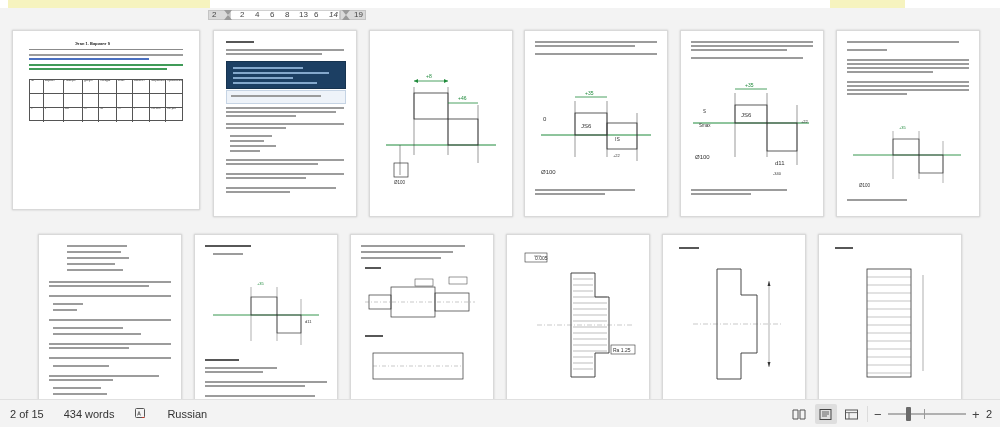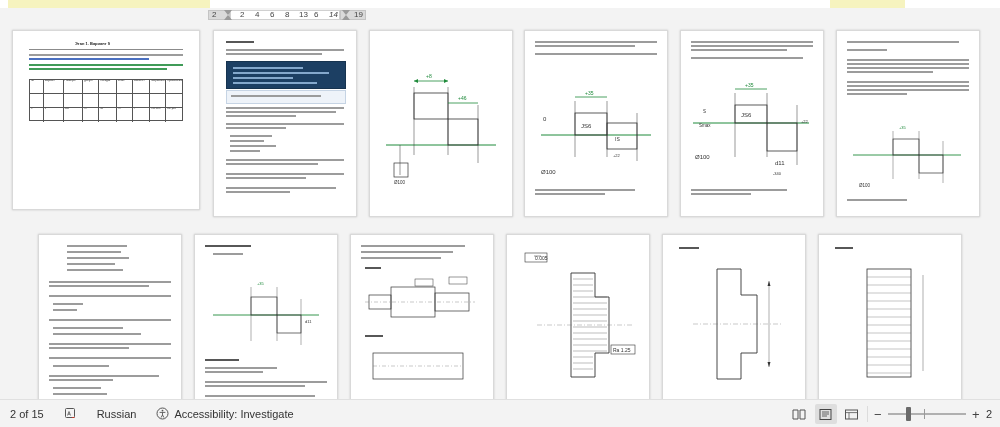--- a/index.html
+++ b/index.html
@@ -613,45 +613,38 @@
     </div>
 
   </div>
 
   <div class="statusbar">
 
     <div class="sb-item">
       <span>2 of 15</span>
     </div>
 
+    <div class="sb-item">
+      <span>434 words</span>
+    </div>
 
     <div class="sb-item">
       <span class="sb-icon">
         <svg width="13" height="13" viewBox="0 0 13 13">
           <rect x="1.5" y="1.5" width="9" height="9" rx="1" fill="none" stroke="#555" stroke-width="1"></rect>
           <path d="M3.5 8.5 L5 4.5 L6.5 8.5 M4 7.2 L6 7.2" stroke="#555" stroke-width="0.8" fill="none"></path>
           <path d="M8 10.5 L10.5 10.5" stroke="#c0392b" stroke-width="1"></path>
         </svg>
       </span>
     </div>
 
     <div class="sb-item">
       <span>Russian</span>
     </div>
 
-    <div class="sb-item">
-      <span class="sb-icon">
-        <svg width="13" height="13" viewBox="0 0 13 13">
-          <circle cx="6.5" cy="6.5" r="5.5" fill="none" stroke="#555" stroke-width="1"></circle>
-          <circle cx="6.5" cy="3.6" r="0.9" fill="#555"></circle>
-          <path d="M3.6 5.4 L9.4 5.4 M6.5 5.4 L6.5 8 M6.5 8 L5 10.6 M6.5 8 L8 10.6" stroke="#555" stroke-width="0.9" fill="none"></path>
-        </svg>
-      </span>
-      <span>Accessibility: Investigate</span>
-    </div>
 
     <div class="sb-right">
       <div class="view-btn">
         <svg width="15" height="13" viewBox="0 0 15 13">
           <path d="M1 2 h5 v9 H1 z M8 2 h5 v9 H8 z" fill="none" stroke="#555" stroke-width="1"></path>
         </svg>
       </div>
       <div class="view-btn active">
         <svg width="15" height="13" viewBox="0 0 15 13">
           <rect x="2" y="1.5" width="11" height="10" fill="none" stroke="#444" stroke-width="1"></rect>

